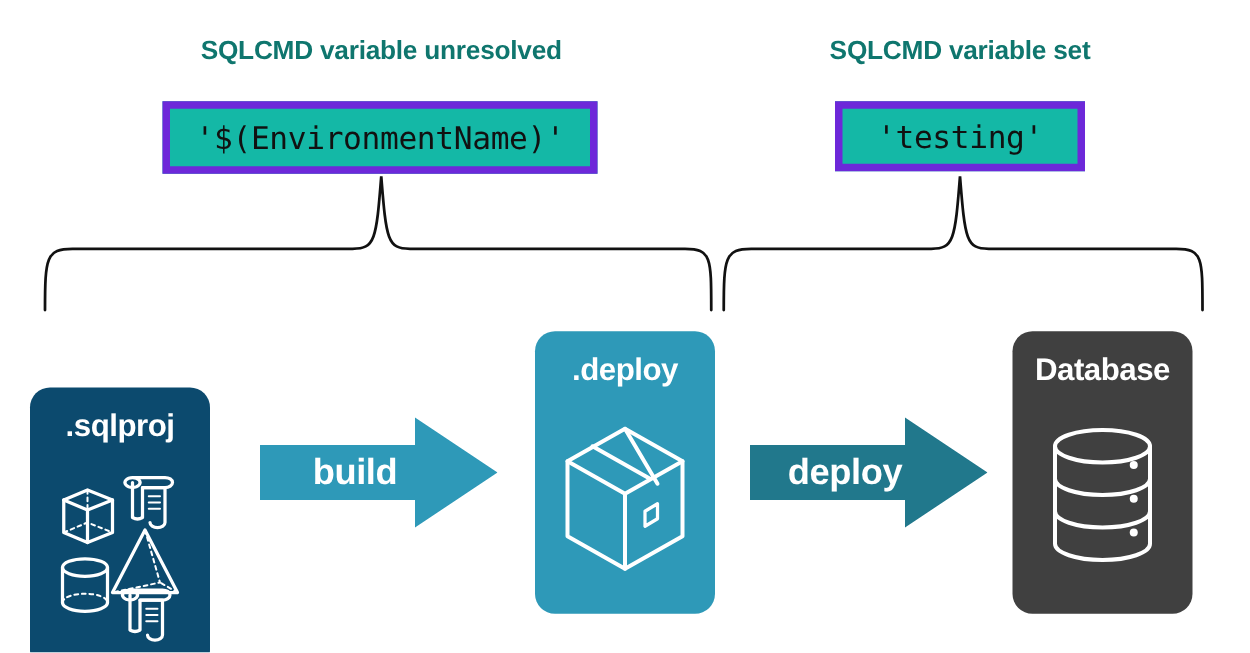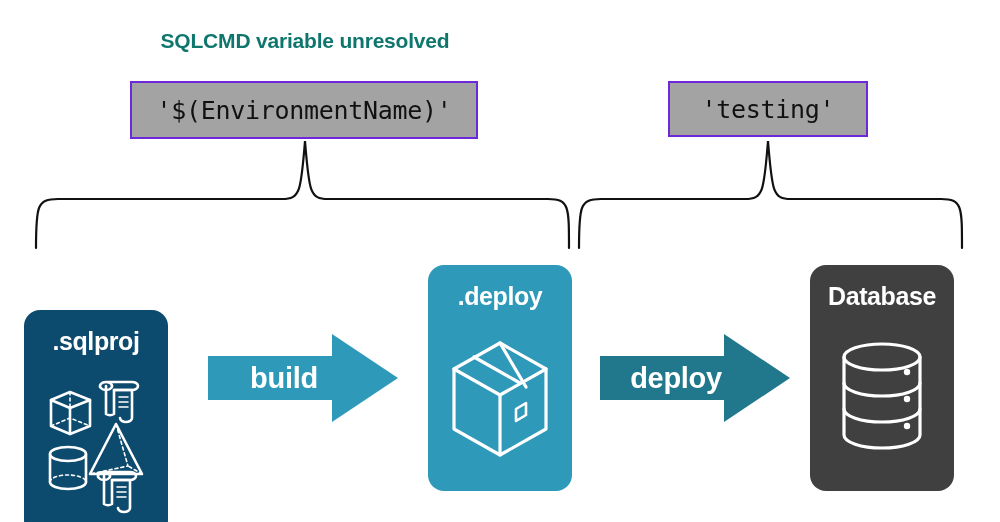--- a/index.html
+++ b/index.html
@@ -30,22 +30,22 @@
     text-align: center;
     transform: translateX(-50%);
   }
   #title-left  { left: 305px; top: 29px; }
   #title-right { left: 768px; top: 29px; }
 
   
   .value-box {
     position: absolute;
     box-sizing: border-box;
-    border: 2px solid #6d28d9;
-    background: #a3a3a3;
+    border: 6px solid #6d28d9;
+    background: #14b8a6;
     display: flex;
     align-items: center;
     justify-content: center;
     font-family: "DejaVu Sans Mono", "Liberation Mono", monospace;
     font-size: 25px;
     color: #111111;
     letter-spacing: -0.3px;
     white-space: nowrap;
   }
   #value-box-left  { left: 130px; top: 81px; width: 348px; height: 58px; }
@@ -121,20 +121,21 @@
     box-sizing: border-box;
   }
 </style>
 </head>
 <body>
 
 <div id="canvas">
 
   <div class="section-title" id="title-left">SQLCMD variable unresolved</div>
 
+  <div class="section-title" id="title-right">SQLCMD variable set</div>
 
   <div class="value-box" id="value-box-left">'$(EnvironmentName)'</div>
 
   <div class="value-box" id="value-box-right">'testing'</div>
 
   <svg id="brace-layer" viewBox="0 0 1000 522">
 
     <path d="M 36 248
              C 36 206, 37 199, 58 199
              L 282 199

